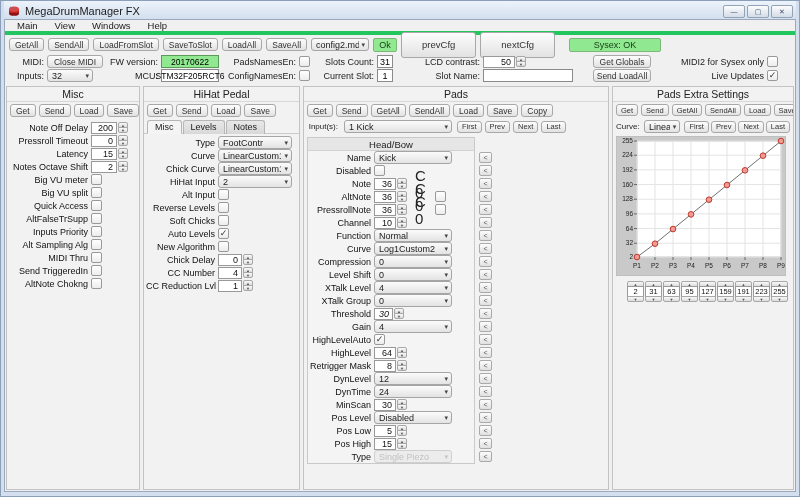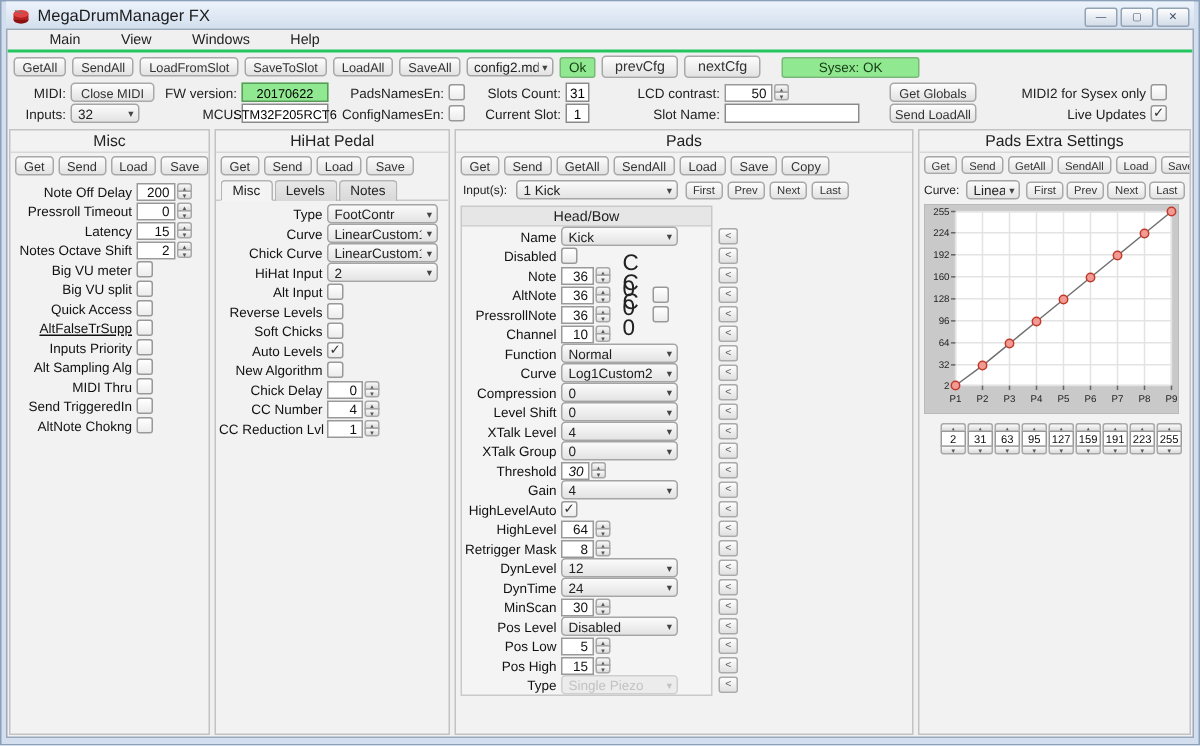--- a/index.html
+++ b/index.html
@@ -9,25 +9,25 @@
   .window{width:800px;height:497px;background:#d3dfee;border:1px solid #8ba0b8;
           padding:0 3px 4px 3px;display:flex;flex-direction:column;}
   .titlebar{height:18px;display:flex;align-items:center;padding:2px 3px 0 4px;
             background:linear-gradient(#ecf3fb,#d3dfee);}
   .title-text{font-size:11px;color:#1c1c1c;margin-left:5px;}
   .win-controls{margin-left:auto;display:flex;gap:2px;}
   .win-btn{width:22px;height:13px;font-size:7px;line-height:1;display:flex;align-items:center;justify-content:center;
            background:linear-gradient(#fdfdfd,#d3dce8);border:1px solid #93a3b6;border-radius:2px;color:#40506a;}
 
   .content{flex:1;background:#f0f0f0;border:1px solid #9aa9bb;display:flex;flex-direction:column;overflow:hidden;}
-  .menubar{height:15px;display:flex;align-items:center;padding:0 20px;border-bottom:2px solid #22c55e;gap:11px;}
+  .menubar{height:15px;display:flex;align-items:center;padding:0 4px;border-bottom:4px solid #22c55e;gap:1px;}
   .menu-item{font-size:9.5px;color:#222;padding:1px 8px;}
 
   .btn{font-size:9.5px;color:#333;background:linear-gradient(#fdfdfd,#e2e2e2);
-       border:1px solid #a8a8a8;border-radius:3px;padding:0 8px;height:15px;
+       border:1px solid #a8a8a8;border-radius:3px;padding:0 20px;height:26px;
        display:inline-flex;align-items:center;justify-content:center;white-space:nowrap;cursor:default;}
   .btn.tiny{font-size:8.5px;height:13px;padding:0 5px;}
   .btn.micro{font-size:7.5px;height:12px;padding:0 4px;}
 
   .toolbar1{height:18px;display:flex;align-items:center;gap:4px;padding:1px 4px 0 4px;}
   .combo{height:13px;display:flex;align-items:center;background:linear-gradient(#fbfbfb,#e3e3e3);
          border:1px solid #a5a5a5;border-radius:3px;font-size:9px;color:#222;padding-left:4px;overflow:hidden;}
   .combo-text{flex:1;white-space:nowrap;overflow:hidden;}
   .combo-arrow{font-size:7px;color:#444;padding:0 3px;}
   .combo.disabled{background:#ececec;color:#c2c2c2;border-color:#cfcfcf;}
@@ -272,21 +272,21 @@
             </div>
             <div class="field-row">
               <span class="field-label" style="width: 82px;">Big VU split</span>
               <span class="checkbox"></span>
             </div>
             <div class="field-row">
               <span class="field-label" style="width: 82px;">Quick Access</span>
               <span class="checkbox"></span>
             </div>
             <div class="field-row">
-              <span class="field-label" style="width: 82px; text-decoration: underline;">AltFalseTrSupp</span>
+              <span class="field-label" style="width: 82px;">AltFalseTrSupp</span>
               <span class="checkbox"></span>
             </div>
             <div class="field-row">
               <span class="field-label" style="width: 82px;">Inputs Priority</span>
               <span class="checkbox"></span>
             </div>
             <div class="field-row">
               <span class="field-label" style="width: 82px;">Alt Sampling Alg</span>
               <span class="checkbox"></span>
             </div>

